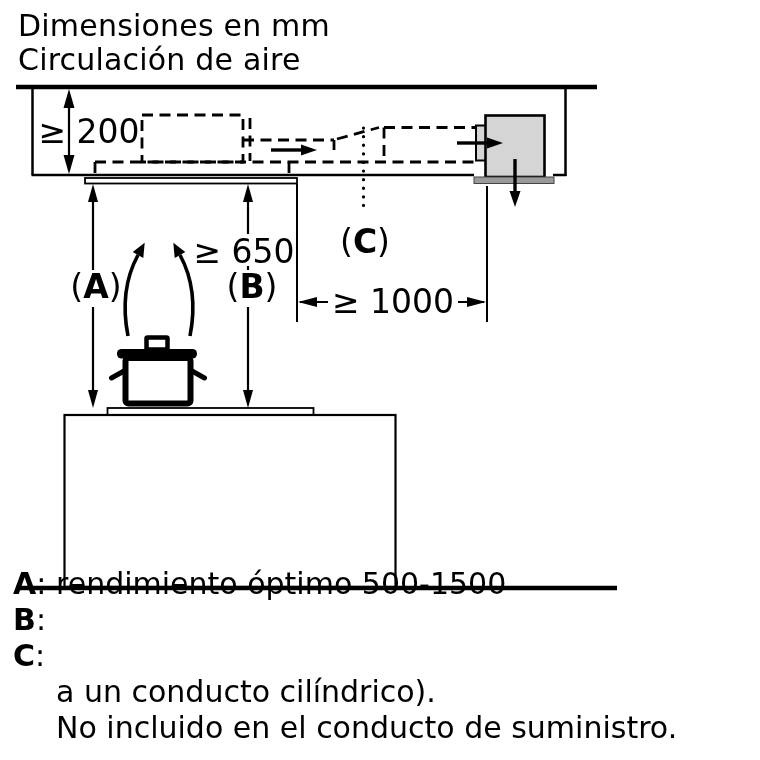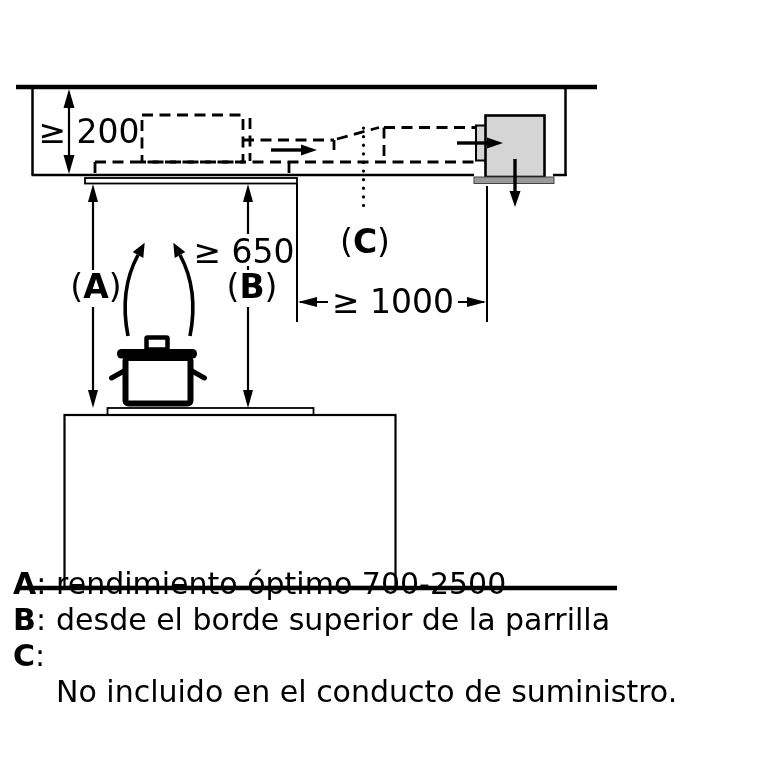--- a/index.html
+++ b/index.html
@@ -126,35 +126,39 @@
       <line x1="192" y1="371" x2="204.5" y2="378" stroke="#000" stroke-width="5" stroke-linecap="round"></line>
     </g>
 
     <rect x="107.5" y="408" width="206" height="7" fill="#fff" stroke="#000" stroke-width="1.8"></rect>
 
     <rect x="64.5" y="415" width="331" height="172" fill="#fff" stroke="#000" stroke-width="2.2"></rect>
 
     <line x1="16" y1="588" x2="617" y2="588" stroke="#000" stroke-width="4.5"></line>
   </svg>
 
+  <div class="title">
+    <div>Dimensiones en mm</div>
+    <div>Circulación de aire</div>
+  </div>
 
   <div class="legend">
     <div class="legend-row">
       <span class="legend-key"><b>A</b><span>:</span></span>
-      <span>rendimiento óptimo 700-2500</span>
+      <span>rendimiento óptimo 500-1500</span>
     </div>
     <div class="legend-row">
       <span class="legend-key"><b>B</b><span>:</span></span>
-      <span>desde el borde superior de la parrilla</span>
     </div>
     <div class="legend-row">
       <span class="legend-key"><b>C</b><span>:</span></span>
     </div>
     <div class="legend-row">
       <span class="legend-key"></span>
+      <span>a un conducto cilíndrico).</span>
     </div>
     <div class="legend-row">
       <span class="legend-key"></span>
       <span>No incluido en el conducto de suministro.</span>
     </div>
   </div>
 
 </div>
 
 </body></html>

